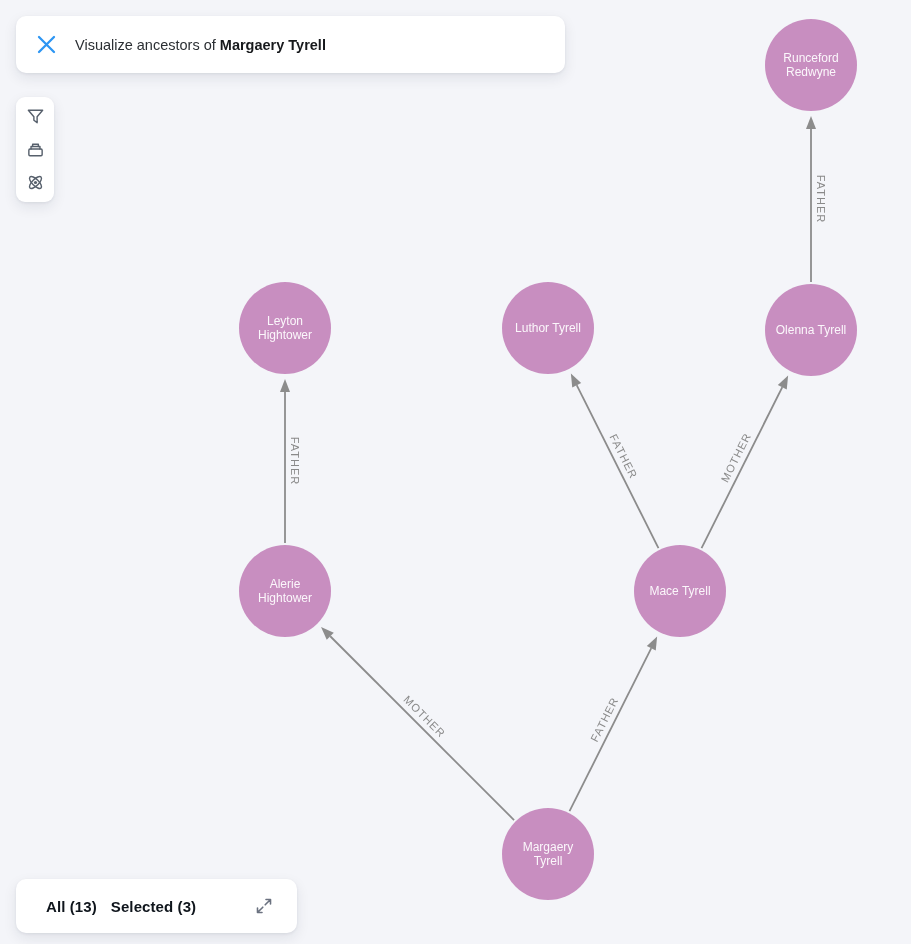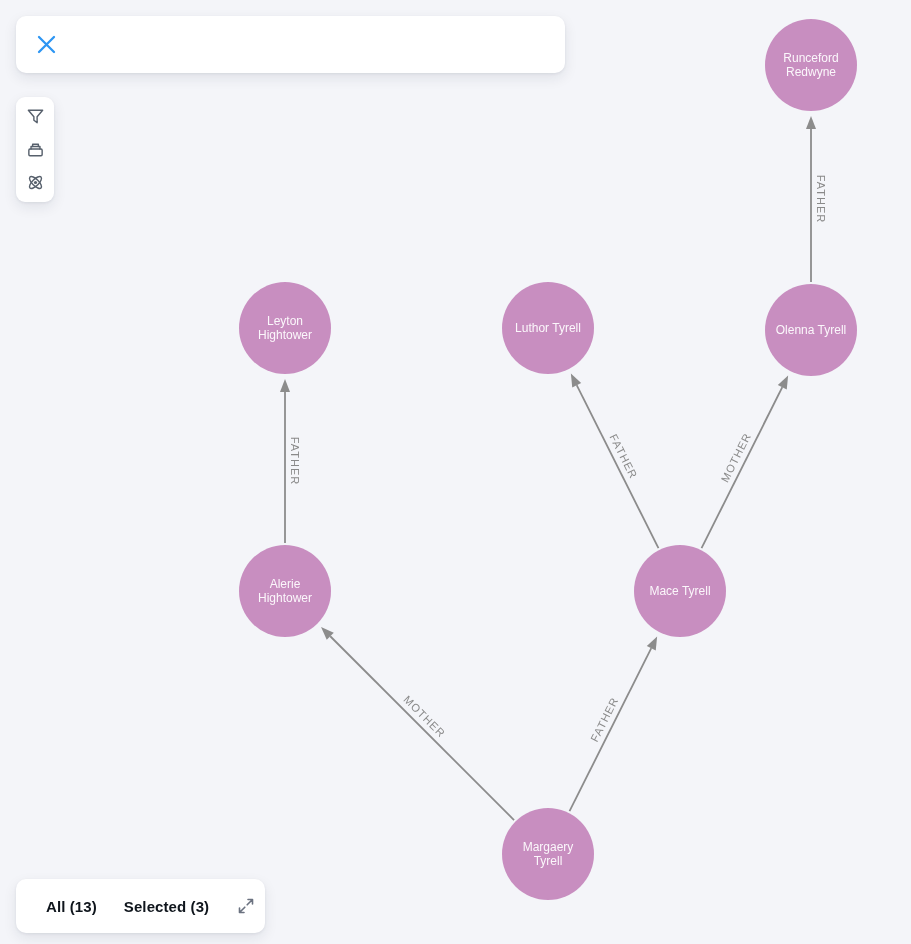--- a/index.html
+++ b/index.html
@@ -31,23 +31,23 @@
   .toolbar{
     position:absolute;left:16px;top:97px;
     width:38px;padding:9px 0 10px 0;
     display:flex;flex-direction:column;align-items:center;gap:13px;
     border-radius:9px;z-index:3;
   }
   .tool-btn{width:20px;height:20px;display:flex;align-items:center;justify-content:center;cursor:pointer;}
   
   .footer{
     position:absolute;left:16px;top:879px;
-    width:249px;height:54px;
+    width:281px;height:54px;
     display:flex;align-items:center;
-    padding:0 22px 0 30px;box-sizing:border-box;gap:27px;
+    padding:0 22px 0 30px;box-sizing:border-box;gap:14px;
     border-radius:10px;z-index:3;
   }
   .footer-tab{
     font-size:15px;font-weight:bold;color:#0f151c;
     letter-spacing:.1px;cursor:pointer;white-space:nowrap;
   }
   .expand-btn{margin-left:auto;width:22px;height:22px;display:flex;align-items:center;justify-content:center;cursor:pointer;}
   .icon-stroke{stroke:#57606c;stroke-width:1.5;fill:none;stroke-linecap:round;stroke-linejoin:round;}
 </style>
 </head>
@@ -115,20 +115,21 @@
         <text text-anchor="middle" font-size="12" fill="rgba(255,255,255,0.93)" font-family="&quot;Liberation Sans&quot;, sans-serif"><tspan x="548" y="851">Margaery</tspan><tspan x="548" y="865">Tyrell</tspan></text>
       </g>
     </svg>
 
   <div class="search-bar panel">
     <span class="close-btn">
       <svg width="19" height="19" viewBox="0 0 19 19">
         <path d="M2 2 L17 17 M17 2 L2 17" stroke="#2e96f3" stroke-width="2.3" stroke-linecap="round" fill="none"></path>
       </svg>
     </span>
+    <span class="search-text"><span>Visualize ancestors of</span>&nbsp;<span class="search-subject">Margaery Tyrell</span></span>
   </div>
 
   <div class="toolbar panel">
     <span class="tool-btn">
       <svg width="19" height="19" viewBox="0 0 20 20">
         <path class="icon-stroke" d="M2.5 3.5 h15 l-5.8 6.8 v6.2 l-3.4 -2.6 v-3.6 Z"></path>
       </svg>
     </span>
     <span class="tool-btn">
       <svg width="19" height="19" viewBox="0 0 20 20">

